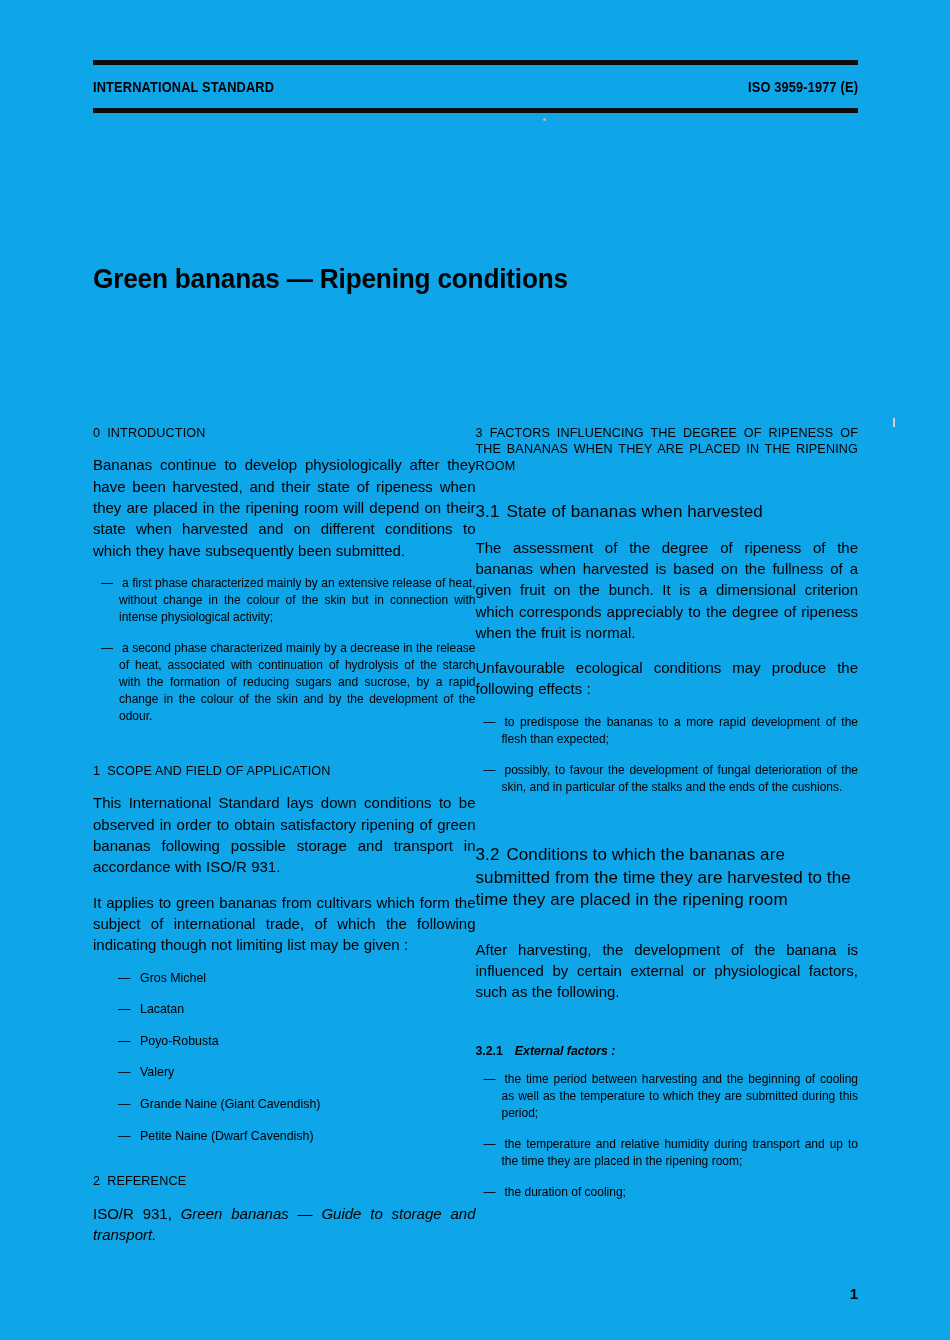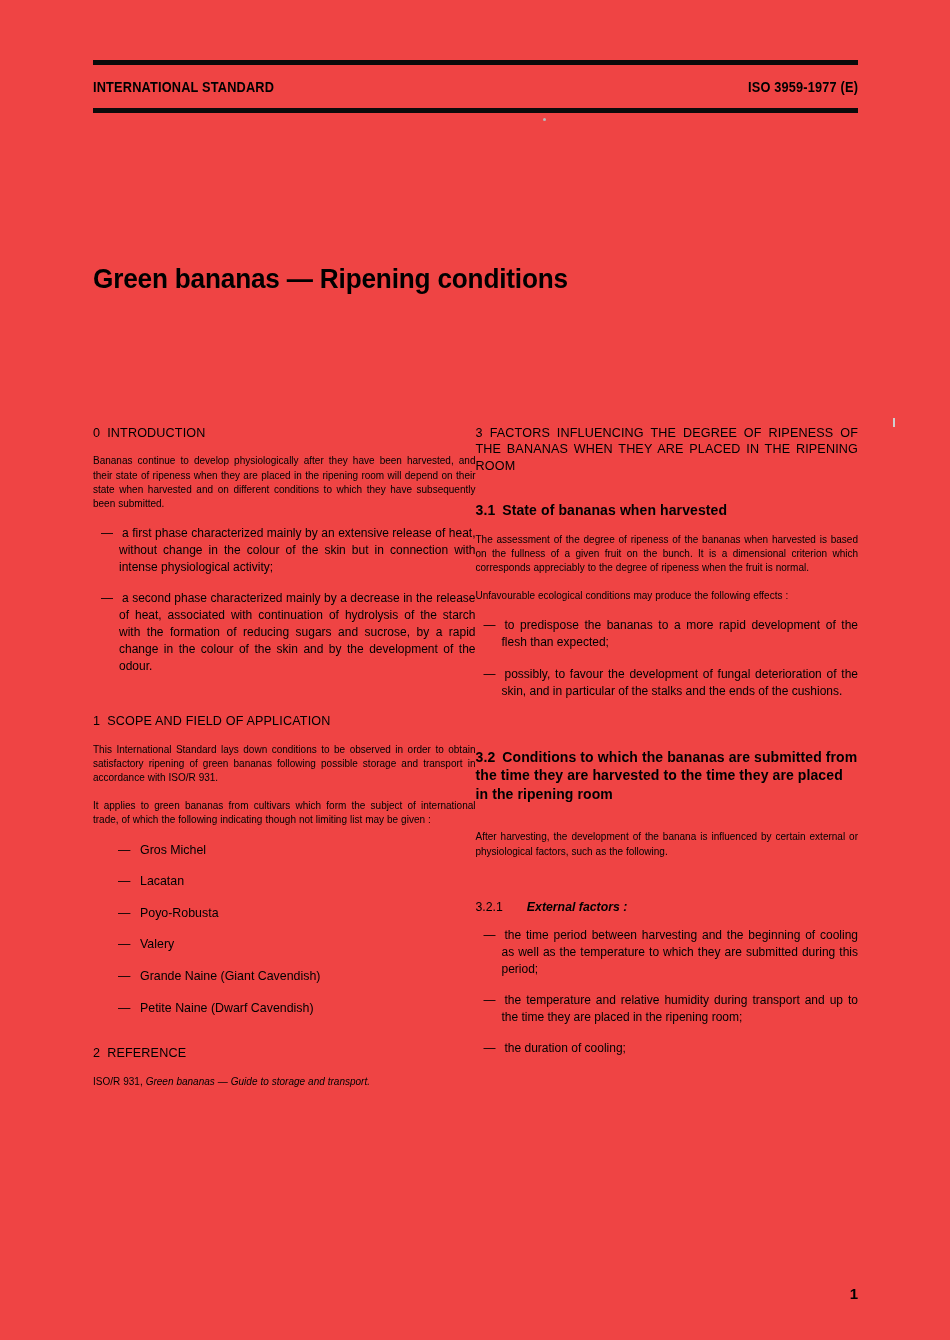--- a/index.html
+++ b/index.html
@@ -14,21 +14,21 @@
     font-family: "Liberation Sans", sans-serif;
     color: #000000;
     overflow: hidden;
   }
 
   .page {
     position: absolute;
     left: 0; top: 0;
     width: 950px;
     height: 1340px;
-    background: #ef4444;
+    background: #0ea5e9;
   }
 
   
   .header {
     position: absolute;
     left: 93px;
     top: 60px;
     width: 765px;
   }
   .rule {
@@ -88,38 +88,38 @@
     font-weight: normal;
     margin: 0 0 13px 0;
     line-height: 1.30;
     letter-spacing: 0.15px;
     text-align: justify;
     text-align-last: left;
   }
   h2.sec .num { margin-right: 7px; }
 
   h3.subsec {
-    font-size: 14px;
-    font-weight: bold;
+    font-size: 17px;
+    font-weight: normal;
     margin: 0 0 13px 0;
     line-height: 1.33;
     letter-spacing: 0.1px;
   }
   h3.subsec .num { margin-right: 7px; }
 
   h4.subsubsec {
     font-size: 12.3px;
     margin: 0 0 12px 0;
     line-height: 1.33;
   }
-  h4.subsubsec .num { font-weight: normal; margin-right: 24px; }
+  h4.subsubsec .num { font-weight: bold; margin-right: 12px; }
   h4.subsubsec .ital { font-style: italic; text-align: center; }
 
   p.body {
-    font-size: 10px;
+    font-size: 15px;
     line-height: 1.42;
     margin: 0 0 14px 0;
     text-align: justify;
     text-align-last: left;
     word-spacing: 0.2px;
   }
 
   p.dash {
     font-size: 12px;
     line-height: 1.42;

